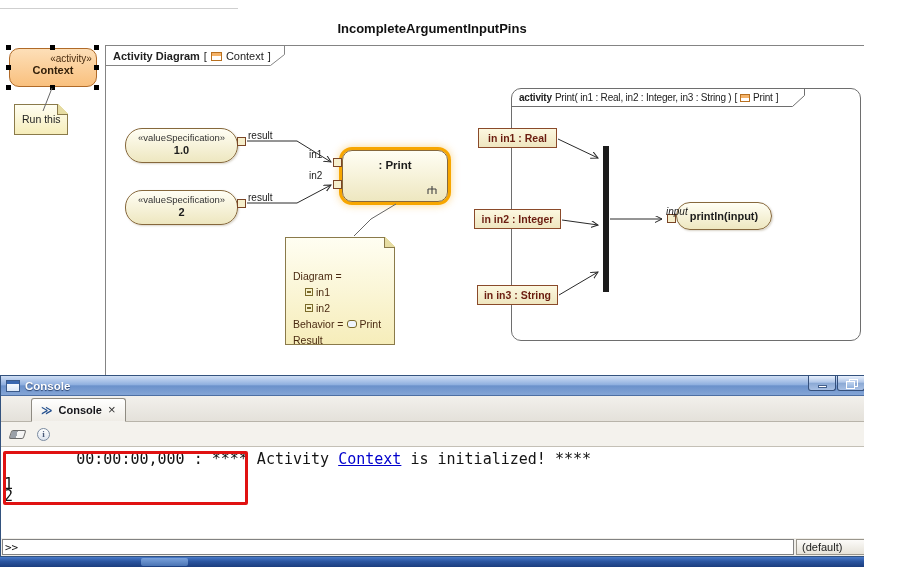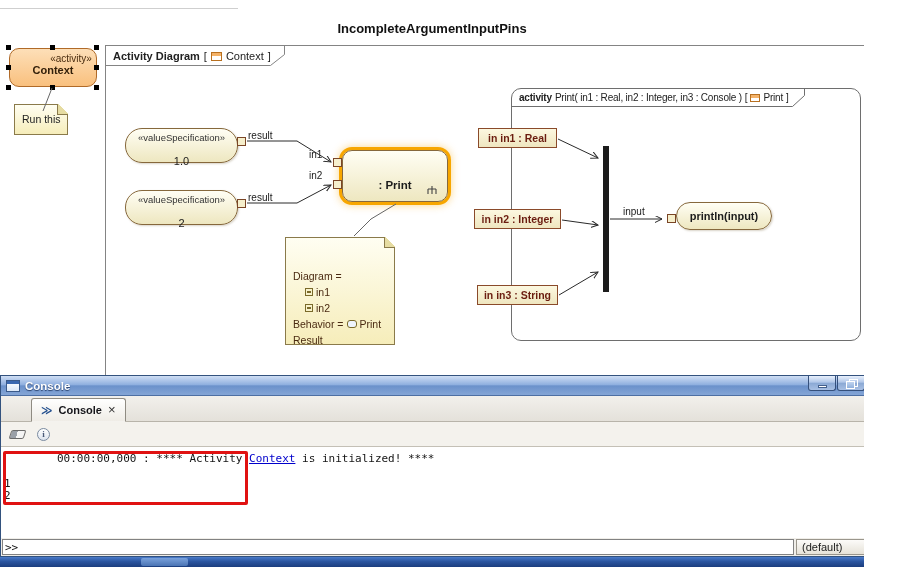--- a/index.html
+++ b/index.html
@@ -21,23 +21,23 @@
   .context-el .st { font-size:10px; color:#4a2d10;margin-left:36px; }
   .context-el .nm { font-size:11px; font-weight:bold; color:#33200a; }
   .handle { position:absolute; width:5px; height:5px; background:#000; }
 
   .sticky-note { position:absolute; background:linear-gradient(#fffef2,#f6edba); border:1px solid #8a7a4a; }
   .note-fold { position:absolute; top:-1px; right:-1px; width:11px; height:11px; border-left:1px solid #8a7a4a; border-bottom:1px solid #8a7a4a; background:linear-gradient(225deg,#ffffff 49%,#e6dca2 50%); }
   .run-note { left:14px; top:104px; width:54px; height:31px; font-size:10.5px; color:#222; padding:8px 0 0 7px; }
 
   .uml-box { position:absolute; border:1px solid #86683c; border-radius:17px; background:linear-gradient(#fffef4,#eee7c0); box-shadow:1px 1px 2px rgba(120,100,60,.28); text-align:center; }
   .vs .st { font-size:9.5px; color:#333; margin-top:3px; }
-  .vs .nm { font-size:11px; font-weight:normal; color:#1c1c1c; margin-top:12px; }
+  .vs .nm { font-size:11px; font-weight:bold; color:#1c1c1c; margin-top:1px; }
   .print-action { padding-top:8px; border-radius:10px; box-shadow:0 0 0 3px #f7a600, 0 0 8px 3px rgba(247,166,0,.45); }
-  .print-action .nm { font-size:11.5px; font-weight:bold; color:#1c1c1c;margin-top:20px; }
+  .print-action .nm { font-size:11.5px; font-weight:bold; color:#1c1c1c; }
   .rake-icon { position:absolute; right:9px; bottom:6px; }
   .pin { position:absolute; width:9px; height:9px; background:#f6efcc; border:1px solid #7a4526; }
   .pin-label { position:absolute; font-size:10px; color:#1a1a1a; white-space:nowrap; }
 
   .arg-note { left:285px; top:237px; width:110px; height:108px; font-size:10.5px; color:#4a2a12; padding:30px 0 0 7px; }
   .arg-note .ln { line-height:16px; display:flex; align-items:center; gap:3px; }
   .indent { margin-left:12px; }
   .pin-mini-icon { display:inline-block; width:8px; height:8px; border:1px solid #7a6a2a; background:#f8f2cc; position:relative; }
   .pin-mini-icon::after { content:""; position:absolute; left:1px; top:2px; width:4px; height:2px; background:#7a6a2a; }
   .beh-icon { display:inline-block; width:10px; height:8px; border:1px solid #7a6a2a; border-radius:3px; background:#eef4fc; }
@@ -70,21 +70,21 @@
   .console-tab .lbl { font-size:11px; font-weight:bold; color:#15151a; }
   .tab-close { font-size:13px; color:#333; line-height:10px; }
 
   .console-toolbar { height:25px; border-bottom:1px solid #c4c0b6; display:flex; align-items:center; padding:0 9px; gap:12px; background:#f4f2ed; }
   .eraser-icon { width:15px; height:9px; border:1px solid #6a6a6a; background:linear-gradient(90deg,#9aa0a8 45%,#f4f4f4 45%); transform:skewX(-18deg); border-radius:2px; }
   .info-icon { width:13px; height:13px; border:1px solid #7a8aa0; border-radius:50%; color:#4a5a78; font-size:9px; font-weight:bold; font-family:"Liberation Serif",serif; display:flex; align-items:center; justify-content:center; background:linear-gradient(#fff,#dde4ee); }
   .toolbar-right { margin-left:auto; display:flex; align-items:center; gap:2px; }
   .gear-icon { font-size:13px; color:#555; font-family:"DejaVu Sans",sans-serif; }
   .caret-icon { font-size:9px; color:#555; font-family:"DejaVu Sans",sans-serif; }
 
-  .console-output { position:relative; height:91px; background:#fff; overflow:hidden; font-family:"DejaVu Sans Mono","Liberation Mono",monospace; font-size:11px; color:#141414; padding:0 3px; }
+  .console-output { position:relative; height:91px; background:#fff; overflow:hidden; font-family:"DejaVu Sans Mono","Liberation Mono",monospace; font-size:15px; color:#141414; padding:0 3px; }
   .console-output .line { line-height:12.5px; white-space:pre; }
   .line.clipped { margin-top:-7px; }
   .console-output a { color:#0000cc; text-decoration:underline; cursor:pointer; }
   .red-box { position:absolute; left:2px; top:4px; width:245px; height:54px; border:3px solid #e01212; border-radius:2px; }
 
   .console-inputrow { height:18px; display:flex; align-items:center; padding:0 1px; gap:2px; background:#f0eee9; }
   .prompt-input { flex:1; height:16px; border:1px solid #828282; font-family:"DejaVu Sans Mono","Liberation Mono",monospace; font-size:11px; padding:0 2px; background:#fff; color:#111; outline:none; }
   .mode-combo { width:126px; height:16px; border:1px solid #9a968c; background:linear-gradient(#fcfbf9,#e6e2d8); display:flex; align-items:center; font-size:11px; color:#222; padding-left:5px; position:relative; }
   .combo-btn { position:absolute; right:0; top:0; bottom:0; width:16px; border-left:1px solid #9a968c; background:linear-gradient(#f2f0ea,#d6d2c6); display:flex; align-items:center; justify-content:center; font-size:7px; color:#333; font-family:"DejaVu Sans",sans-serif; }
 
@@ -177,36 +177,36 @@
         <span>Result</span>
       </div>
   </div>
 
   <div class="act-frame"></div>
   <svg class="tab-outline-svg" style="left:511px;top:88px;" width="296" height="20">
     <path d="M0,18.5 L281.5,18.5 L293.5,7.5 L293.5,0" fill="none" stroke="#6e6e6e"></path>
   </svg>
   <div class="frame-header">
     <span class="kw">activity</span>
-    <span>Print( in1 : Real, in2 : Integer, in3 : Console )</span>
+    <span>Print( in1 : Real, in2 : Integer, in3 : String )</span>
     <span>[</span>
     <span class="mini-diagram-icon small"></span>
     <span>Print</span>
     <span>]</span>
   </div>
 
   <div class="param-node" style="left:478px;top:128px;width:79px;">in in1 : Real</div>
   <div class="param-node" style="left:474px;top:209px;width:87px;">in in2 : Integer</div>
   <div class="param-node" style="left:477px;top:285px;width:81px;">in in3 : String</div>
 
   <div class="fork-bar"></div>
 
   <div class="uml-box println-action">println(input)</div>
   <div class="pin" style="left:667px;top:214px;"></div>
-  <div class="pin-label" style="left:623px;top:206px;">input</div>
+  <div class="pin-label" style="left:666px;top:206px;font-style:italic;">input</div>
 
   <svg class="connectors" width="924" height="375">
     <defs>
       <marker id="ah" markerWidth="9" markerHeight="9" refX="7" refY="3.5" orient="auto" markerUnits="userSpaceOnUse">
         <path d="M0,0 L7,3.5 L0,7" fill="none" stroke="#2a2a2a" stroke-width="1"></path>
       </marker>
     </defs>
     <polyline points="247,141 297,141 331,162" fill="none" stroke="#2a2a2a" marker-end="url(#ah)"></polyline>
     <polyline points="247,203 297,203 331,185" fill="none" stroke="#2a2a2a" marker-end="url(#ah)"></polyline>
     <line x1="558" y1="139" x2="598" y2="158" stroke="#2a2a2a" marker-end="url(#ah)"></line>

